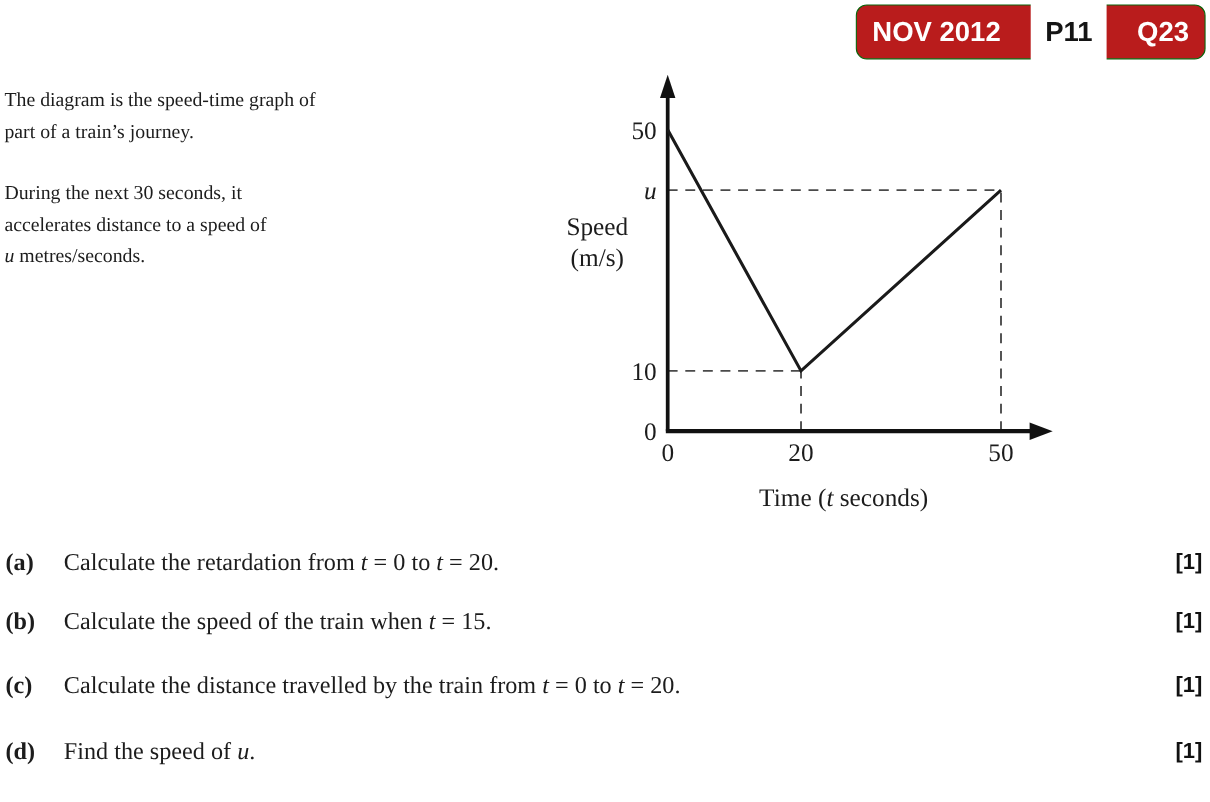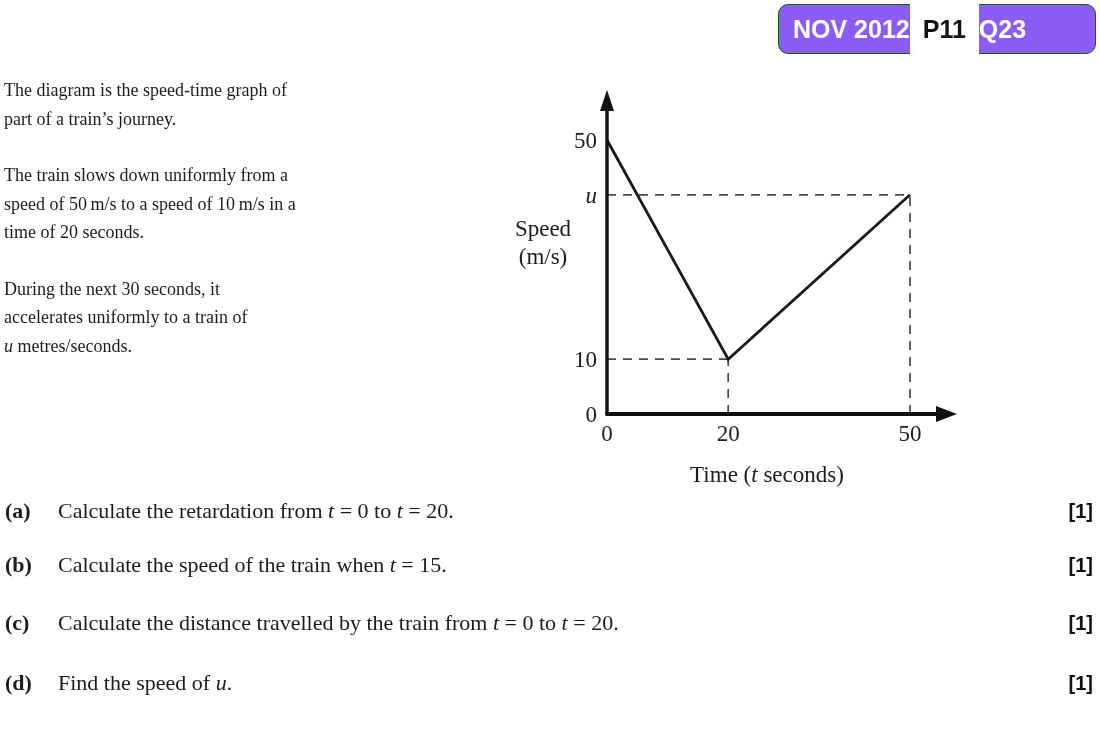--- a/index.html
+++ b/index.html
@@ -6,39 +6,39 @@
   body{
     width:1100px;height:729px;background:#ffffff;overflow:hidden;
     font-family:"Liberation Serif","DejaVu Serif",serif;color:#1c1c1c;
     position:relative;
   }
   .page{position:absolute;inset:0;background:#fff;}
 
   
   .badge{
     position:absolute;top:4px;left:778px;width:318px;height:50px;
-    background:#8b5cf6;border:1px solid #0a640a;border-radius:10px;
-    box-sizing:border-box;display:flex;align-items:center;justify-content:flex-start;
+    background:#b91c1c;border:1px solid #0a640a;border-radius:10px;
+    box-sizing:border-box;display:flex;align-items:center;justify-content:space-between;
     padding:0 14px;
     font-family:"Liberation Sans","DejaVu Sans",sans-serif;font-weight:bold;
     font-size:25px;color:#ffffff;
   }
   .badge .paper{
     background:#ffffff;color:#141414;border-radius:6px;height:44px;
     display:flex;align-items:center;padding:12px 13px;
   }
 
   
   .intro{position:absolute;left:4px;top:76px;width:470px;font-size:18px;line-height:28.5px;}
   .para{margin:0 0 28px 0;}
   .line{white-space:nowrap;}
   .it{font-style:italic;}
 
   
-  .chart{position:absolute;left:490px;top:85px;width:480px;height:420px;text-decoration:underline;}
+  .chart{position:absolute;left:490px;top:63px;width:480px;height:420px;text-decoration:underline;}
 
   
   .q-row{
     position:absolute;left:5px;right:7px;
     display:flex;align-items:flex-start;
     font-size:22px;line-height:28px;
   }
   .q-label{font-weight:bold;flex:0 0 47px;}
   .q-text{flex:1 1 auto;margin-left:6px;}
   .q-mark{
@@ -57,27 +57,22 @@
     <span class="paper">P11</span>
     <span class="qnum">Q23</span>
   </div>
 
   <div class="intro" id="intro">
       <div class="para">
         <div class="line"><span>The diagram is the speed-time graph of</span></div>
         <div class="line"><span>part of a train’s journey.</span></div>
       </div>
       <div class="para">
-        <div class="line"><span>The train slows down uniformly from a</span></div>
-        <div class="line"><span>speed of 50 m/s to a speed of 10 m/s in a</span></div>
-        <div class="line"><span>time of 20 seconds.</span></div>
-      </div>
-      <div class="para">
         <div class="line"><span>During the next 30 seconds, it</span></div>
-        <div class="line"><span>accelerates uniformly to a train of</span></div>
+        <div class="line"><span>accelerates distance to a speed of</span></div>
         <div class="line"><span class="it">u</span><span> metres/seconds.</span></div>
       </div>
     </div>
 
   <div class="chart" id="chart"><svg width="480" height="420" viewBox="0 0 480 420">
         <line x1="117" y1="109.79999999999998" x2="420" y2="109.79999999999998" stroke="#4a4a4a" stroke-width="1.7" stroke-dasharray="9 7"></line>
         <line x1="420" y1="329" x2="420" y2="109.79999999999998" stroke="#4a4a4a" stroke-width="1.7" stroke-dasharray="9 7"></line>
         <line x1="117" y1="274.2" x2="238.2" y2="274.2" stroke="#4a4a4a" stroke-width="1.7" stroke-dasharray="9 7"></line>
         <line x1="238.2" y1="329" x2="238.2" y2="274.2" stroke="#4a4a4a" stroke-width="1.7" stroke-dasharray="9 7"></line>
         <line x1="117" y1="329" x2="117" y2="16" stroke="#111" stroke-width="3.4"></line>

